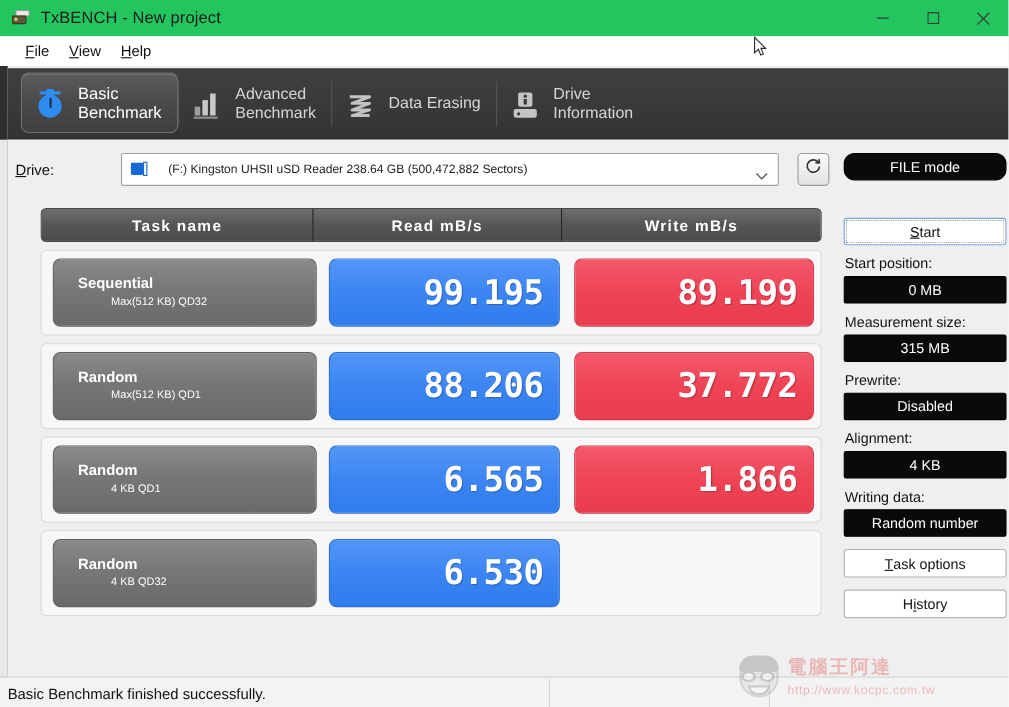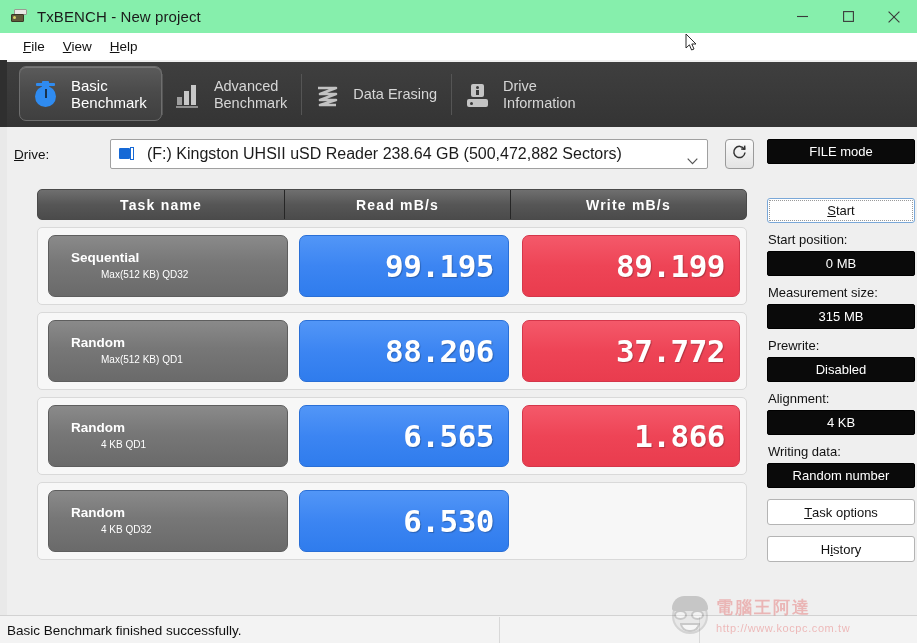--- a/index.html
+++ b/index.html
@@ -18,21 +18,21 @@
     overflow: hidden;
     background: #f0f0f0;
     box-sizing: border-box;
   }
 
   
   .titlebar {
     position: absolute;
     left: 0; top: 0;
     width: 917px; height: 33px;
-    background: #86efac;
+    background: #22c55e;
     display: flex;
     align-items: center;
   }
   .title-icon {
     width: 17px; height: 15px;
     margin-left: 11px;
     position: relative;
   }
   .title-icon .ti-back {
     position: absolute; left: 3px; top: 0;
@@ -260,22 +260,22 @@
     border-radius: 1px;
   }
   .drive-combo-icon .dc-stick {
     position: absolute; left: 11px; top: 0;
     width: 4px; height: 13px;
     border: 1px solid #1669d6;
     box-sizing: border-box;
     background: #fff;
   }
   .drive-combo-text {
-    margin-left: 12px;
-    font-size: 16px;
+    margin-left: 18px;
+    font-size: 11px;
     color: #1b1b1b;
     white-space: nowrap;
     overflow: hidden;
   }
   .drive-combo-arrow {
     position: absolute;
     right: 9px; top: 11px;
     color: #555;
   }
   .refresh-btn {
@@ -379,21 +379,21 @@
   
   .sidebar {
     position: absolute;
     left: 760px; top: 12px;
     width: 150px;
   }
   .sb-btn-dark {
     width: 148px; height: 25px;
     background: #0a0a0a;
     border: 1px solid #000;
-    border-radius: 2px;
+    border-radius: 10px;
     box-sizing: border-box;
     color: #ffffff;
     font-size: 13px;
     display: flex;
     align-items: center;
     justify-content: center;
   }
   .sb-start {
     width: 148px; height: 25px;
     margin-top: 34px;

